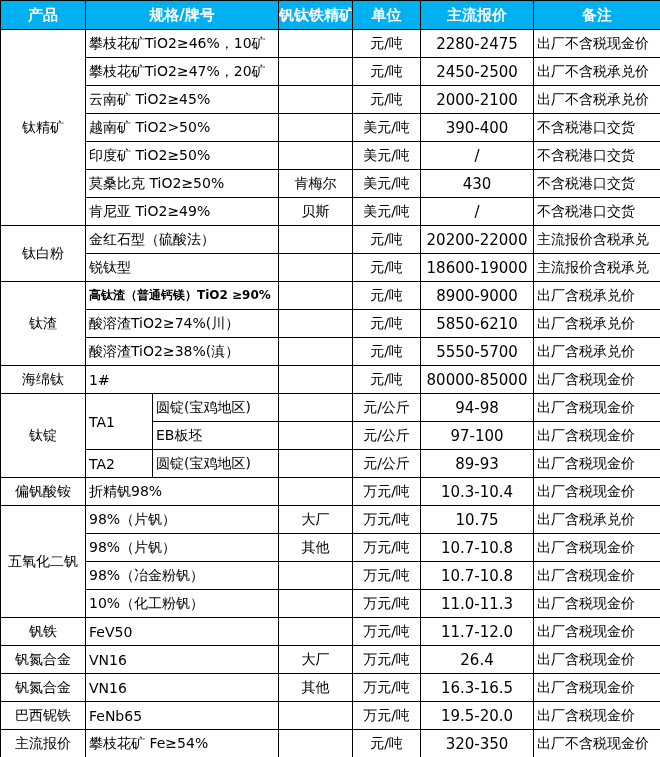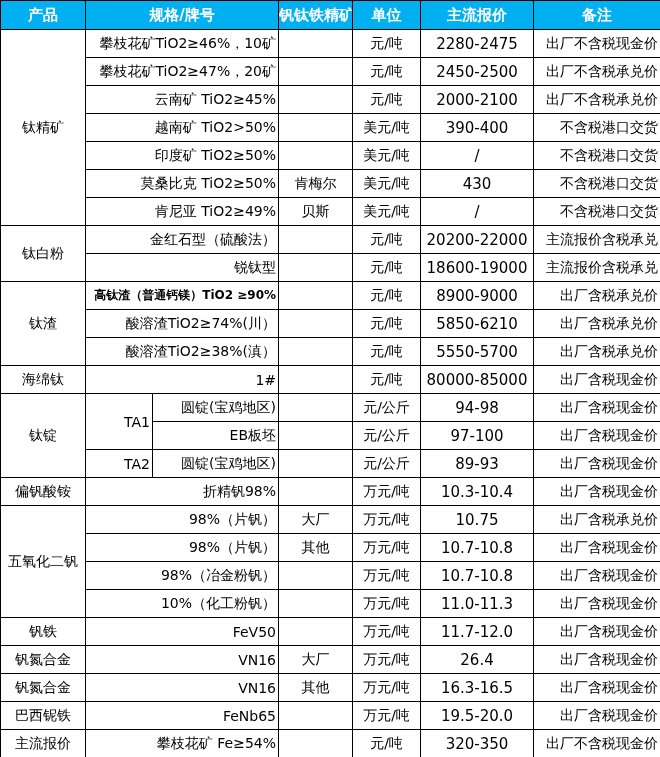--- a/index.html
+++ b/index.html
@@ -11,21 +11,21 @@
   }
   html,body{margin:0;padding:0;background:#fff;}
   body{width:660px;font-family:"DejaVu Sans","Liberation Sans",sans-serif;}
   table{border-collapse:collapse;table-layout:fixed;width:660px;background:var(--cell-bg);}
   th,td{border:1px solid var(--border);overflow:hidden;white-space:nowrap;box-sizing:border-box;}
   thead tr{height:29px;}
   tbody tr{height:28px;}
   th{background:var(--header-bg);color:var(--header-text);font-size:15px;font-weight:bold;text-align:center;padding:0;}
   td{font-size:14px;color:var(--cell-text);padding:0;}
   .c{text-align:center;}
-  .l{text-align:right;padding-left:3px;padding-right:2px;}
+  .l{text-align:left;padding-left:3px;padding-right:2px;}
   .price{font-size:15px;text-align:center;}
   .small{font-size:12px;font-weight:bold;}
 </style>
 </head>
 <body>
 
 <table>
   <colgroup>
     <col style="width:85px">
       <col style="width:67px">

